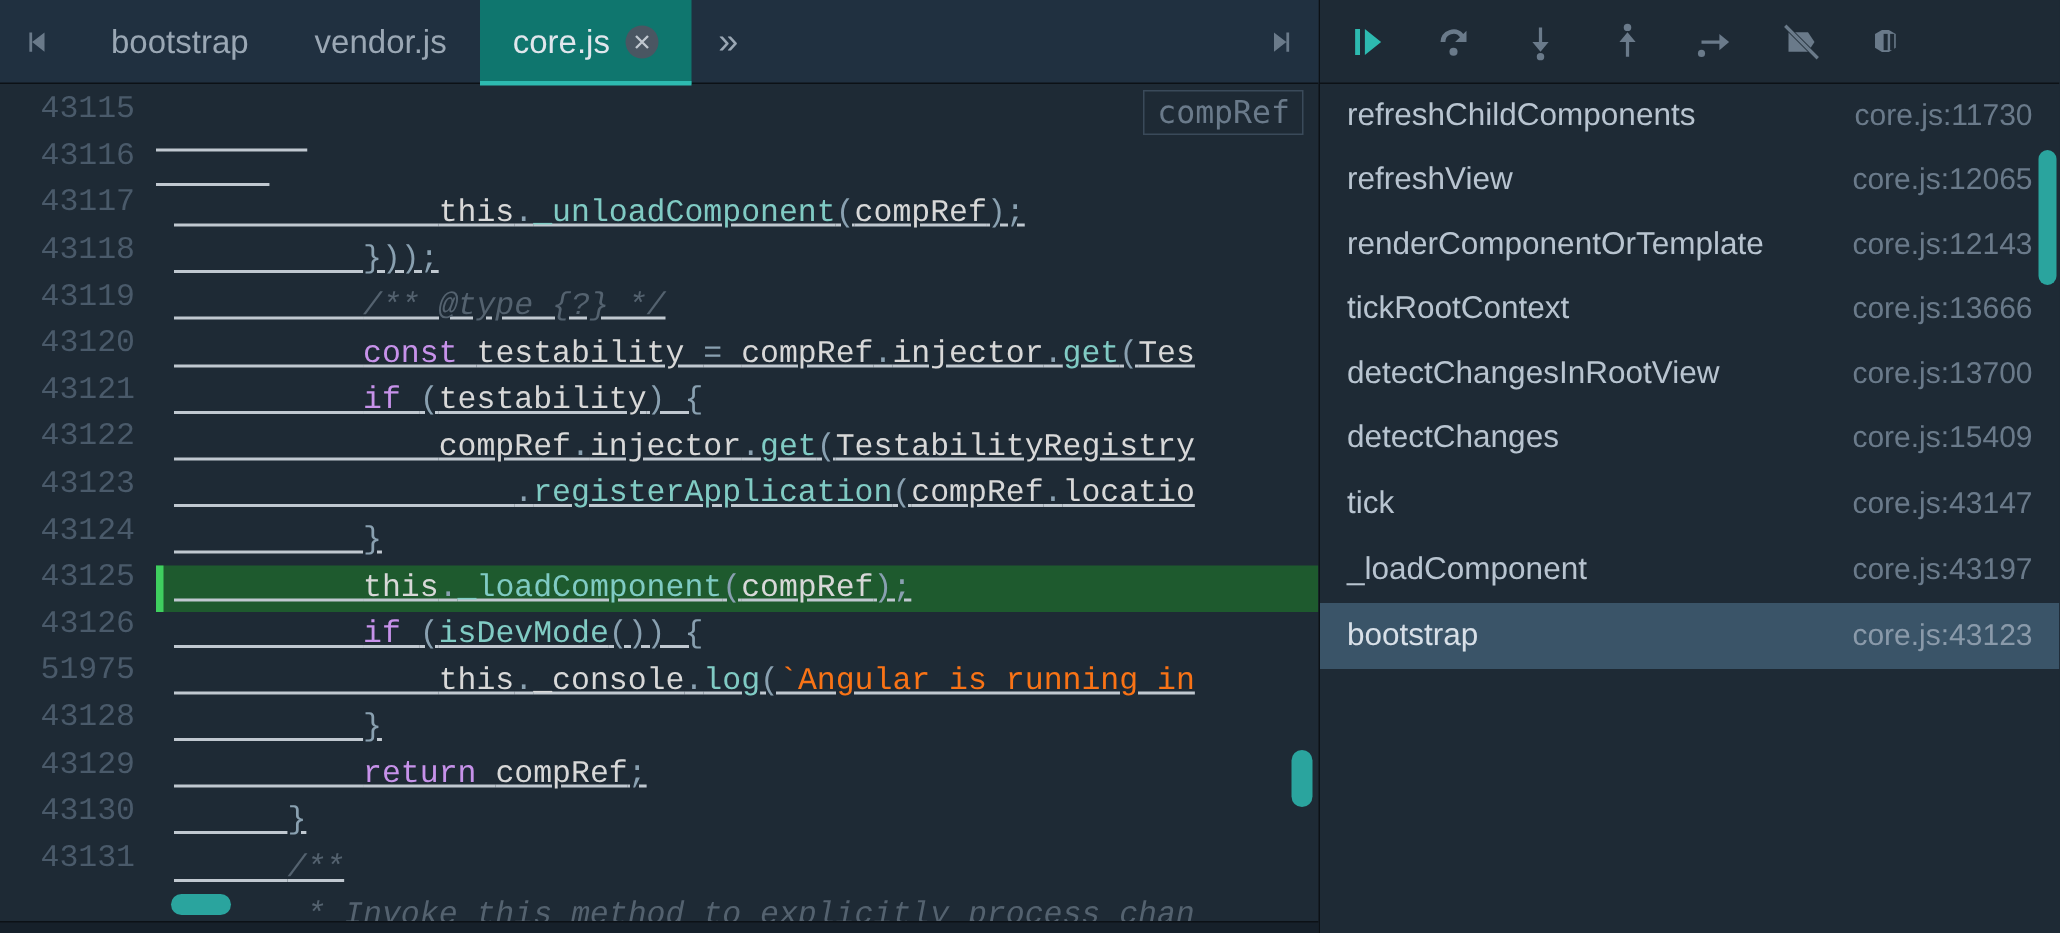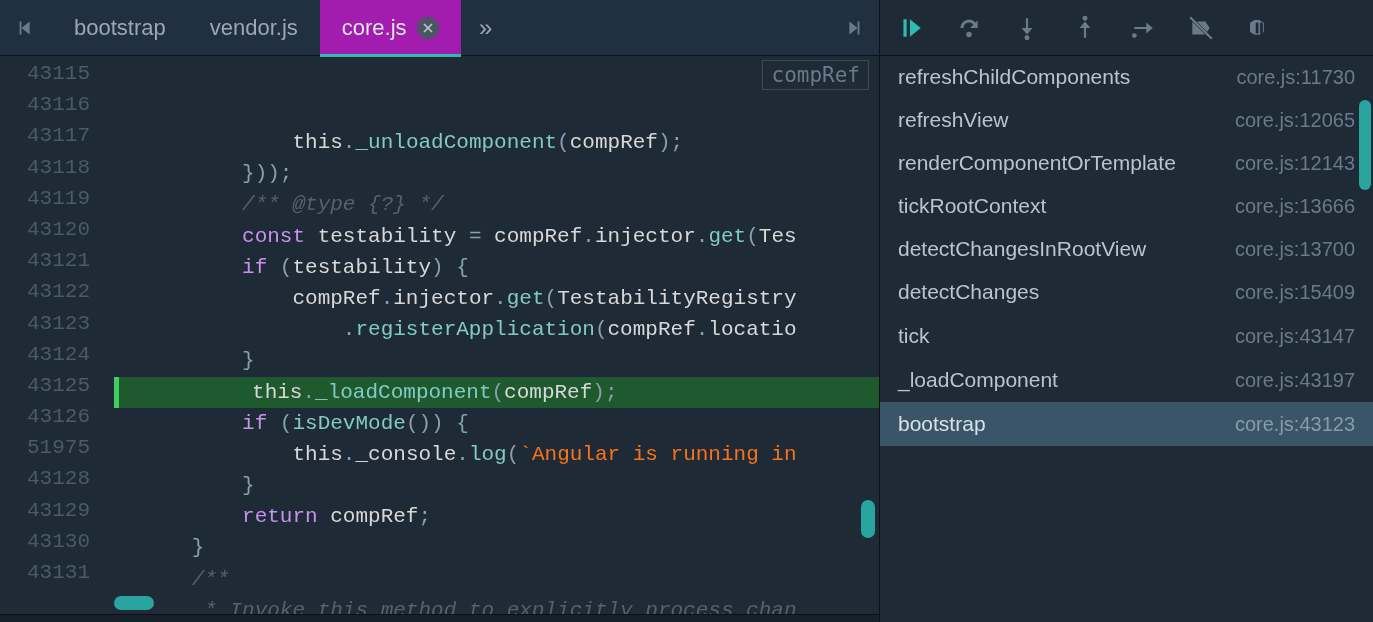--- a/index.html
+++ b/index.html
@@ -46,21 +46,21 @@
     height: 56px;
     display: flex;
     align-items: center;
     padding: 0 22px;
     color: #9aa7b4;
     font-size: 22px;
     position: relative;
     gap: 10px;
   }
   .tab.active {
-    background: #a21caf;
+    background: #0f766e;
     color: #e0e6ec;
   }
   .tab.active::after {
     content: "";
     position: absolute;
     left: 0; right: 0; bottom: -1px;
     height: 3px;
     background: #2dbab0;
   }
   .tab-close {
@@ -100,30 +100,30 @@
     height: 31.2px;
     line-height: 31.2px;
     padding-right: 14px;
   }
   .code-area {
     flex: 1;
     white-space: pre;
     padding-top: 2px;
     position: relative;
     overflow: hidden;
+    text-decoration: underline;
   }
   .code-line {
     height: 31.2px;
     line-height: 31.2px;
     padding-left: 12px;
     position: relative;
   }
   .code-line.highlight {
     background: #1e5a2e;
-    margin-left: 10px;
   }
   .code-line.highlight::before {
     content: "";
     position: absolute;
     left: 0; top: 0; bottom: 0;
     width: 5px;
     background: #3fcf5f;
   }
   .tok-kw { color: #c792ea; }
   .tok-this { color: #d8d8d8; }

